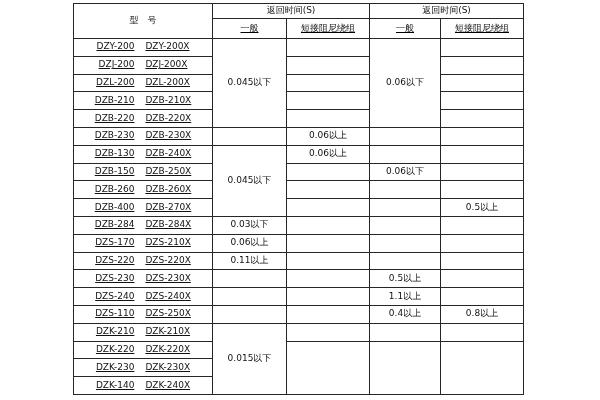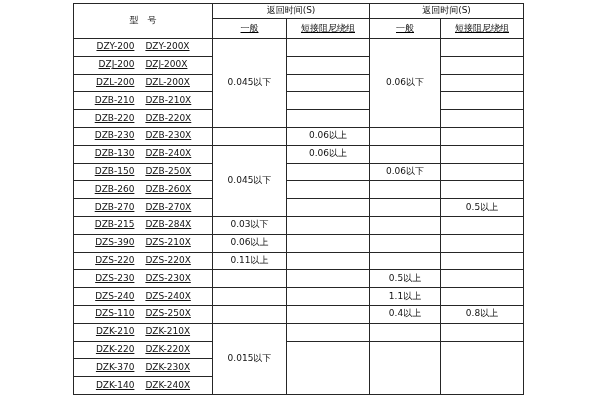--- a/index.html
+++ b/index.html
@@ -145,44 +145,44 @@
               <span>DZB-260X</span>
             </div>
           </td>
           <td></td>
           <td></td>
           <td></td>
         </tr>
         <tr>
           <td>
             <div class="model-pair">
-              <span>DZB-270</span>
+              <span>DZB-400</span>
               <span>DZB-270X</span>
             </div>
           </td>
           <td></td>
           <td></td>
           <td>0.5以上</td>
         </tr>
         <tr>
           <td>
             <div class="model-pair">
-              <span>DZB-215</span>
+              <span>DZB-284</span>
               <span>DZB-284X</span>
             </div>
           </td>
           <td>0.03以下</td>
           <td></td>
           <td></td>
           <td></td>
         </tr>
         <tr>
           <td>
             <div class="model-pair">
-              <span>DZS-390</span>
+              <span>DZS-170</span>
               <span>DZS-210X</span>
             </div>
           </td>
           <td>0.06以上</td>
           <td></td>
           <td></td>
           <td></td>
         </tr>
         <tr>
           <td>
@@ -251,21 +251,21 @@
               <span>DZK-220X</span>
             </div>
           </td>
           <td rowspan="3"></td>
           <td rowspan="3"></td>
           <td rowspan="3"></td>
         </tr>
         <tr>
           <td>
             <div class="model-pair">
-              <span>DZK-370</span>
+              <span>DZK-230</span>
               <span>DZK-230X</span>
             </div>
           </td>
         </tr>
         <tr>
           <td>
             <div class="model-pair">
               <span>DZK-140</span>
               <span>DZK-240X</span>
             </div>

